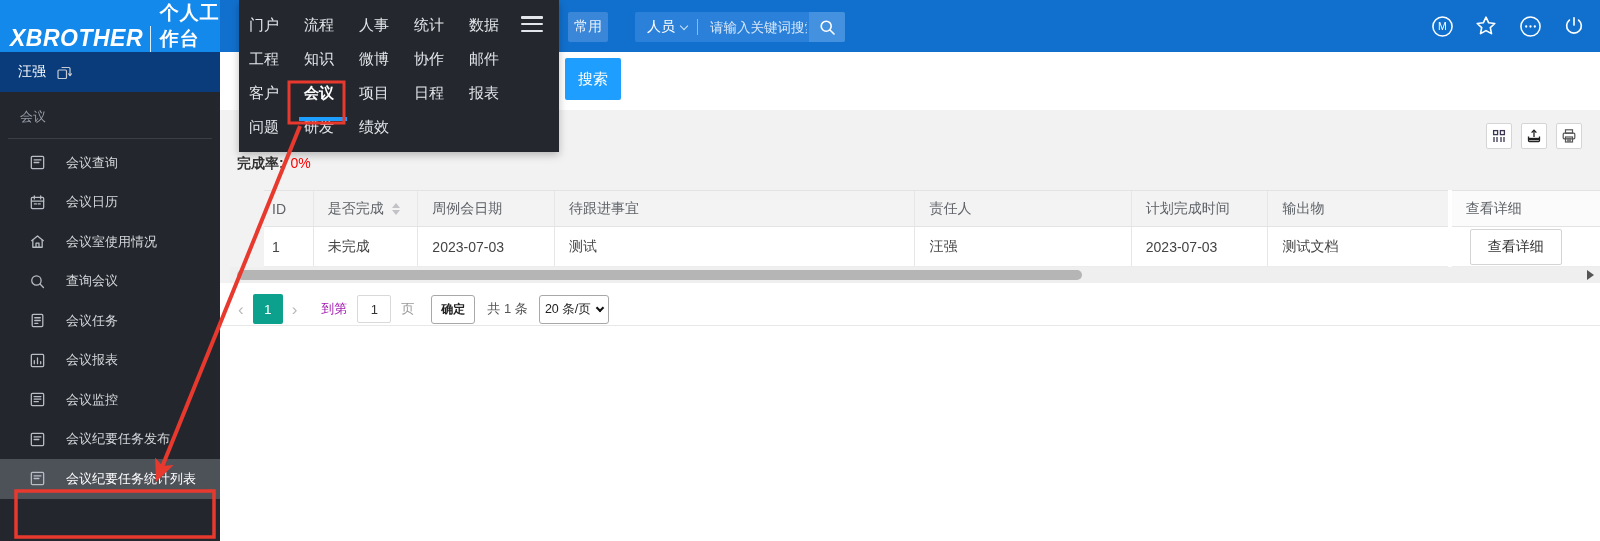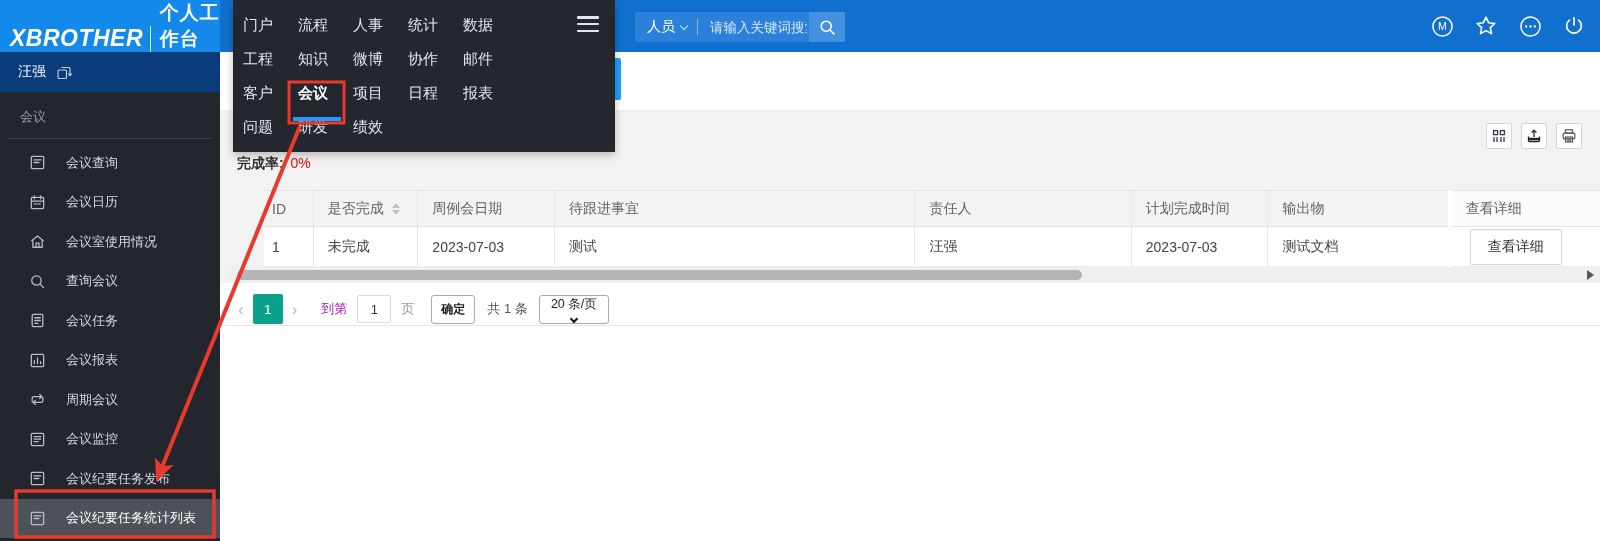--- a/index.html
+++ b/index.html
@@ -94,26 +94,26 @@
   .pg-page{width:30px;height:30px;background:#0ca18c;color:#fff;border-radius:2px;display:flex;
       align-items:center;justify-content:center;font-size:13.5px;margin:0 9px;cursor:pointer;}
   .pg-goto{color:#a21caf;margin-left:24px;}
   .pg-input{width:34px;height:28px;border:1px solid #d9d9d9;border-radius:2px;text-align:center;
       font-size:13px;color:#333;margin:0 10px;font-family:inherit;outline:none;}
   .pg-unit{color:#999;}
   .pg-confirm{margin-left:17px;width:44px;height:29px;background:#fff;border:1px solid #a8a8a8;border-radius:3px;
       font-weight:700;font-size:12px;color:#222;font-family:inherit;cursor:pointer;}
   .pg-total{margin-left:12px;color:#555;}
   .pg-size{margin-left:11px;width:70px;height:29px;border:1px solid #a8a8a8;border-radius:3px;background:#fff;
-      display:flex;align-items:center;justify-content:center;gap:6px;color:#222;font-size:12.5px;cursor:pointer;flex-direction:column;}
+      display:flex;align-items:center;justify-content:center;gap:6px;color:#222;font-size:12.5px;cursor:pointer;}
   .pg-size .chev{color:#111;margin-top:-3px;border-width:2px;}
   .bottom-line{position:absolute;left:0;top:215px;width:1380px;height:1px;background:#e8e8e8;}
 
   
-  .menu-panel{position:absolute;left:233px;top:0;width:382px;height:152px;background:#24272d;z-index:60;
+  .menu-panel{position:absolute;left:239px;top:0;width:320px;height:152px;background:#24272d;z-index:60;
       box-shadow:0 3px 8px rgba(0,0,0,.25);padding-top:8px;}
   .menu-row{height:34px;display:flex;align-items:center;padding-left:10px;}
   .mi{width:45px;margin-right:10px;font-size:15px;color:#e3e6ea;cursor:pointer;white-space:nowrap;}
   .mi.active{color:#ffffff;font-weight:700;}
   .menu-underline{position:absolute;left:60px;top:117px;width:48px;height:4px;background:#1e9fff;}
   .hamburger{position:absolute;right:16px;top:16px;width:22px;height:16px;display:flex;flex-direction:column;
       justify-content:space-between;cursor:pointer;}
   .hamburger i{display:block;height:2.5px;background:#e3e6ea;border-radius:1px;}
 
   
@@ -238,31 +238,20 @@
         <span class="lbl">会议任务</span>
       </div>
       <div class="sb-item">
         <span class="icn">
           <svg class="sb-icon" width="17" height="17" viewBox="0 0 16 16">
               <rect x="2.2" y="2.2" width="11.6" height="11.6" rx="1"></rect>
               <path d="M5 11V8.2M8 11V5.6M11 11V9"></path>
             </svg>
         </span>
         <span class="lbl">会议报表</span>
-      </div>
-      <div class="sb-item">
-        <span class="icn">
-          <svg class="sb-icon" width="17" height="17" viewBox="0 0 16 16">
-              <path d="M3 10V6.8a1.6 1.6 0 0 1 1.6-1.6H12"></path>
-              <path d="M10 3.2l2 2-2 2"></path>
-              <path d="M13 6v3.2a1.6 1.6 0 0 1-1.6 1.6H4"></path>
-              <path d="M6 12.8l-2-2 2-2"></path>
-            </svg>
-        </span>
-        <span class="lbl">周期会议</span>
       </div>
       <div class="sb-item">
         <span class="icn">
           <svg class="sb-icon" width="17" height="17" viewBox="0 0 16 16">
               <rect x="2.2" y="2.2" width="11.6" height="11.6" rx="1"></rect>
               <path d="M4.8 5.2h6.4M4.8 7.6h6.4M4.8 10h4"></path>
             </svg>
         </span>
         <span class="lbl">会议监控</span>
       </div>

